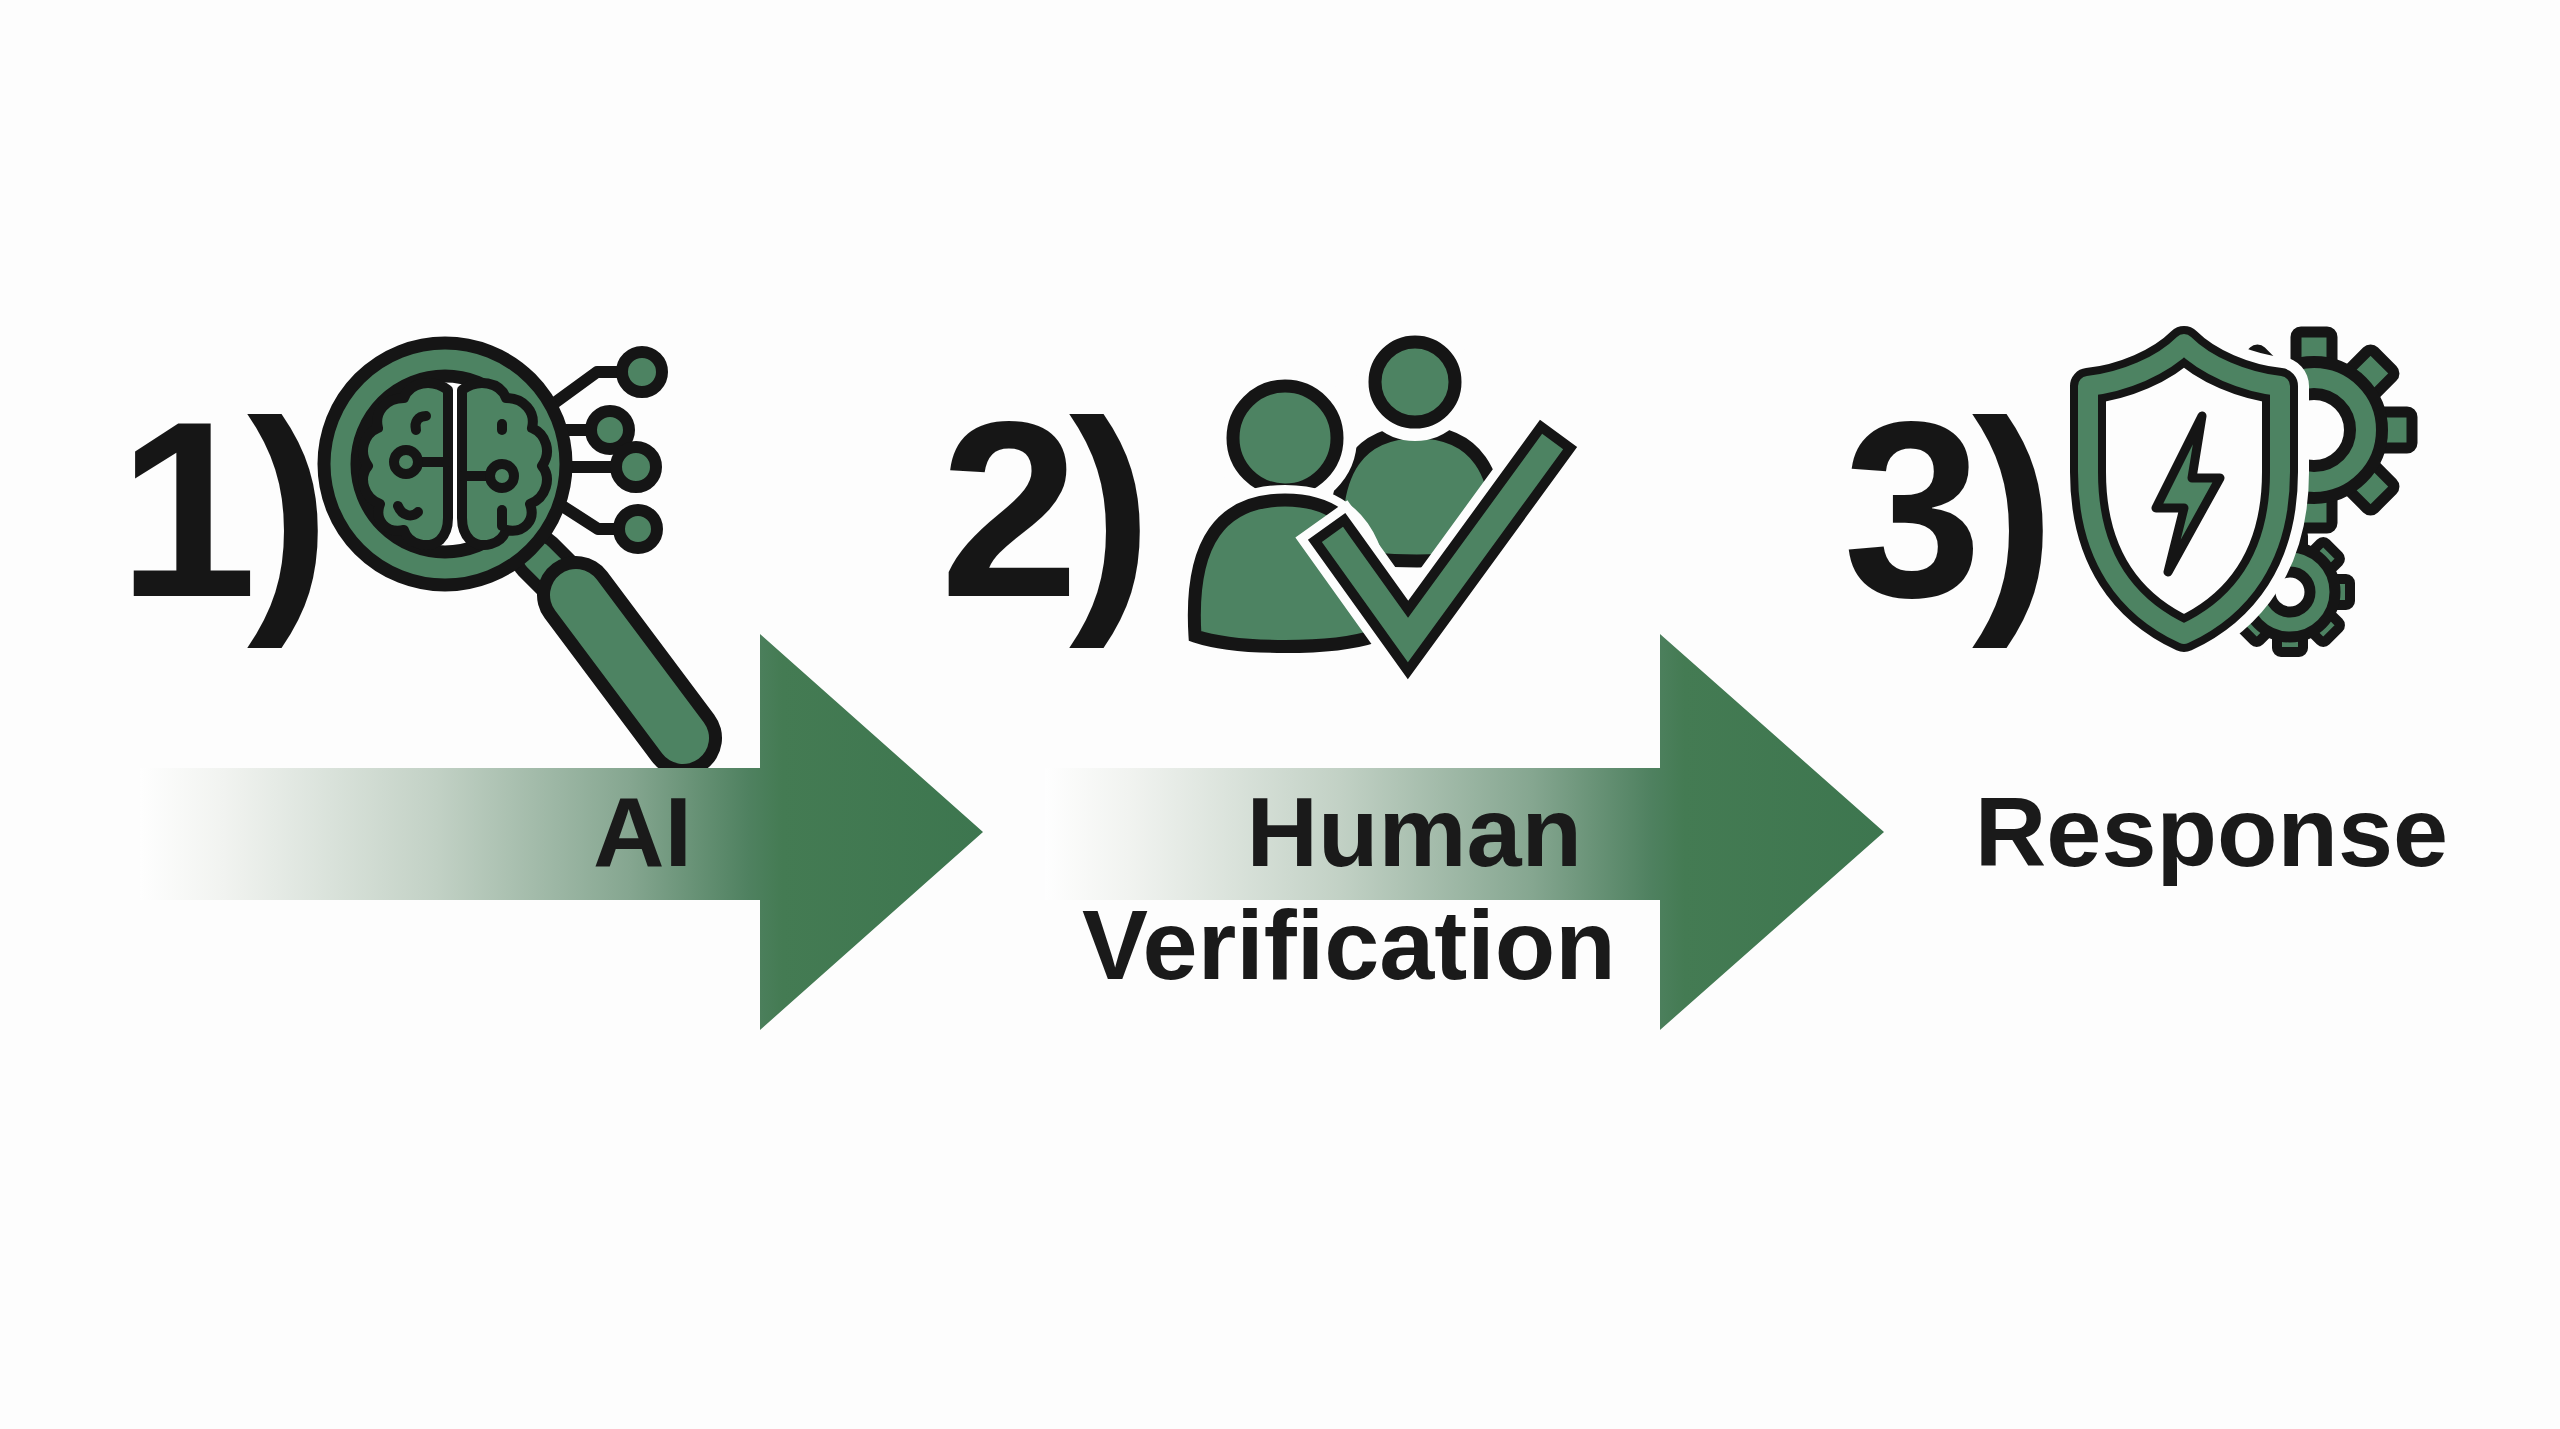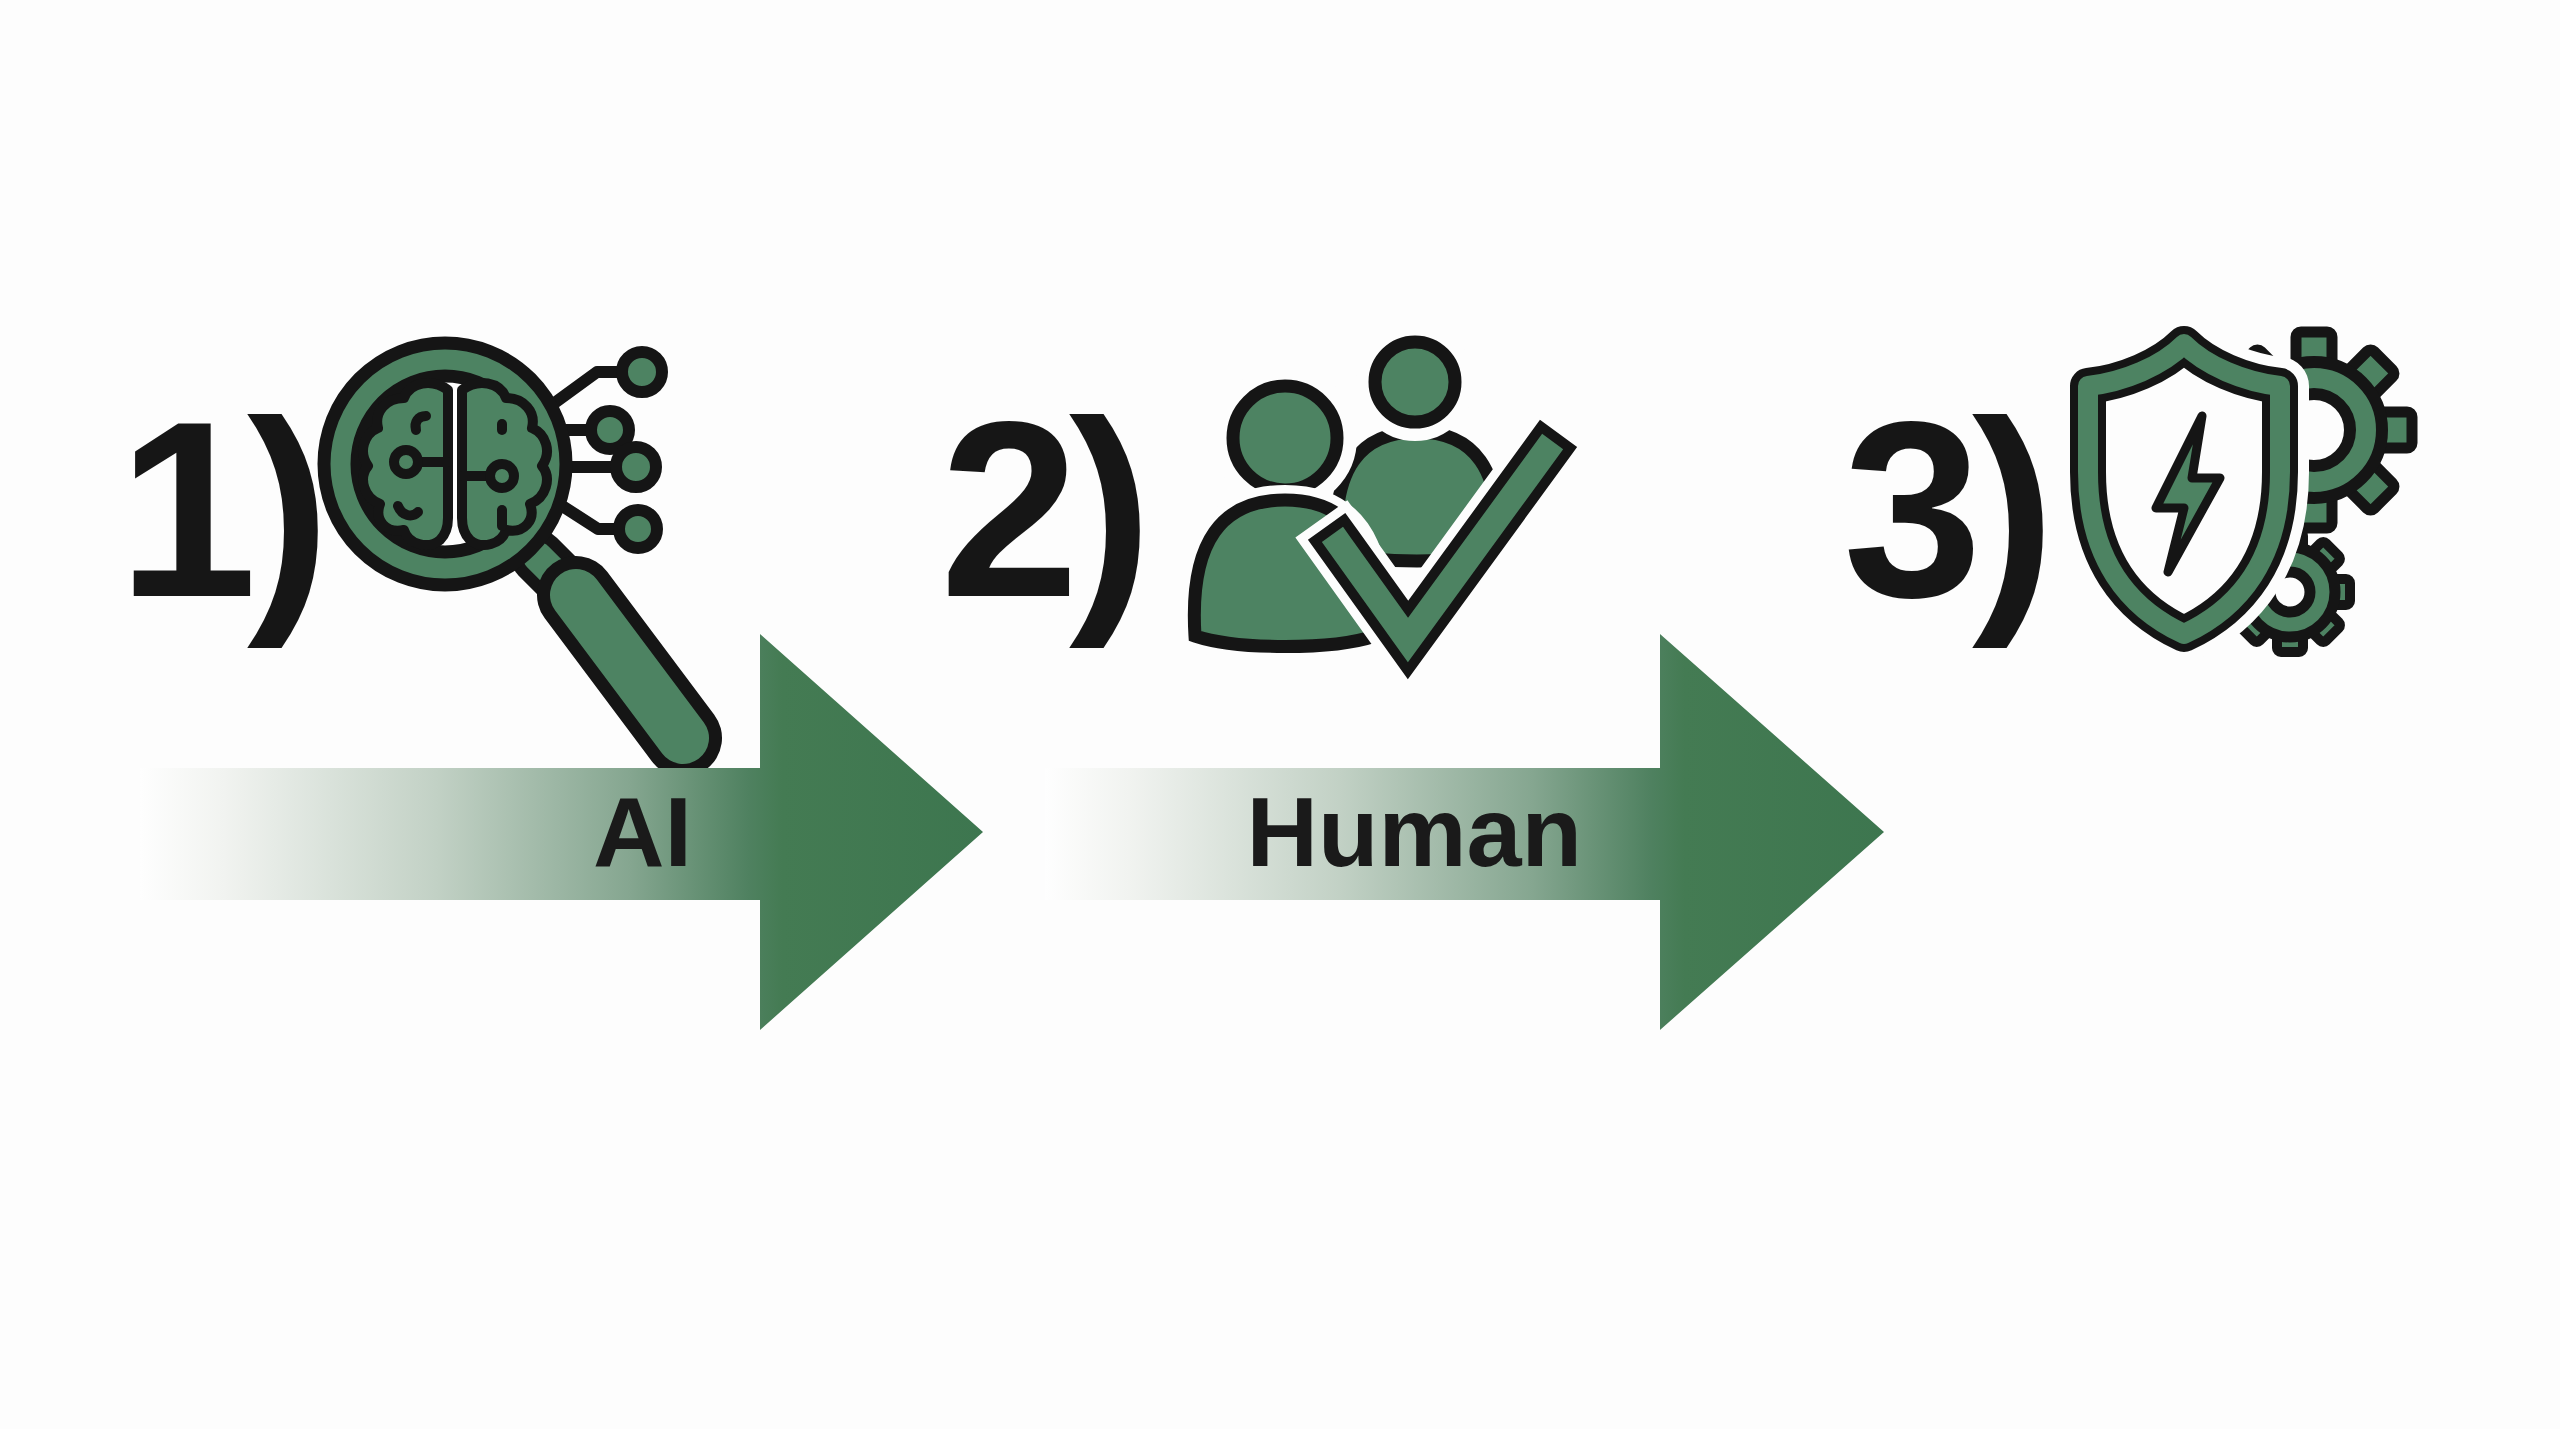--- a/index.html
+++ b/index.html
@@ -132,20 +132,21 @@
         <stop offset="0.72" stop-color="#4f8160"></stop>
         <stop offset="0.76" stop-color="#447b53"></stop>
         <stop offset="1" stop-color="#3d764f"></stop>
       </linearGradient>
     </defs>
     <polygon points="0,136 615,136 615,2 839,200 615,398 615,268 0,268" fill="url(#agrad2)"></polygon>
   </svg>
 
   <div class="abs step-label" style="left:1082px;top:775px;">
     <div>Human</div>
+    <div>Verification</div>
   </div>
 
   <div class="abs step-number" style="left:1843px;top:380px;">3)</div>
 
   <svg class="abs icon-svg" style="left:2062px;top:320px;" width="380" height="330" viewBox="0 0 380 330">
 
     <g>
       <g fill="#4d8362" stroke="#151515" stroke-width="11" stroke-linejoin="round">
         <rect x="234" y="12" width="36" height="36" rx="5"></rect>
         <rect x="234" y="12" width="36" height="36" rx="5" transform="rotate(45 252 110)"></rect>
@@ -178,15 +179,16 @@
     <g stroke-linejoin="round">
       <path d="M 122,24 C 100,46 62,62 26,66 L 26,152 C 26,238 66,288 122,314 C 178,288 218,238 218,152 L 218,66 C 182,62 144,46 122,24 Z" fill="none" stroke="#fdfdfd" stroke-width="58"></path>
       <path d="M 122,24 C 100,46 62,62 26,66 L 26,152 C 26,238 66,288 122,314 C 178,288 218,238 218,152 L 218,66 C 182,62 144,46 122,24 Z" fill="#fdfdfd" stroke="#151515" stroke-width="36"></path>
       <path d="M 122,24 C 100,46 62,62 26,66 L 26,152 C 26,238 66,288 122,314 C 178,288 218,238 218,152 L 218,66 C 182,62 144,46 122,24 Z" fill="none" stroke="#4d8362" stroke-width="20"></path>
     </g>
 
     <polygon points="140,96 94,188 122,188 106,252 158,158 130,158" fill="#4d8362" stroke="#151515" stroke-width="9" stroke-linejoin="round"></polygon>
   </svg>
 
   <div class="abs step-label" style="left:1948px;top:775px;">
+    <div>Response</div>
   </div>
 
 </div>
 
 </body></html>

